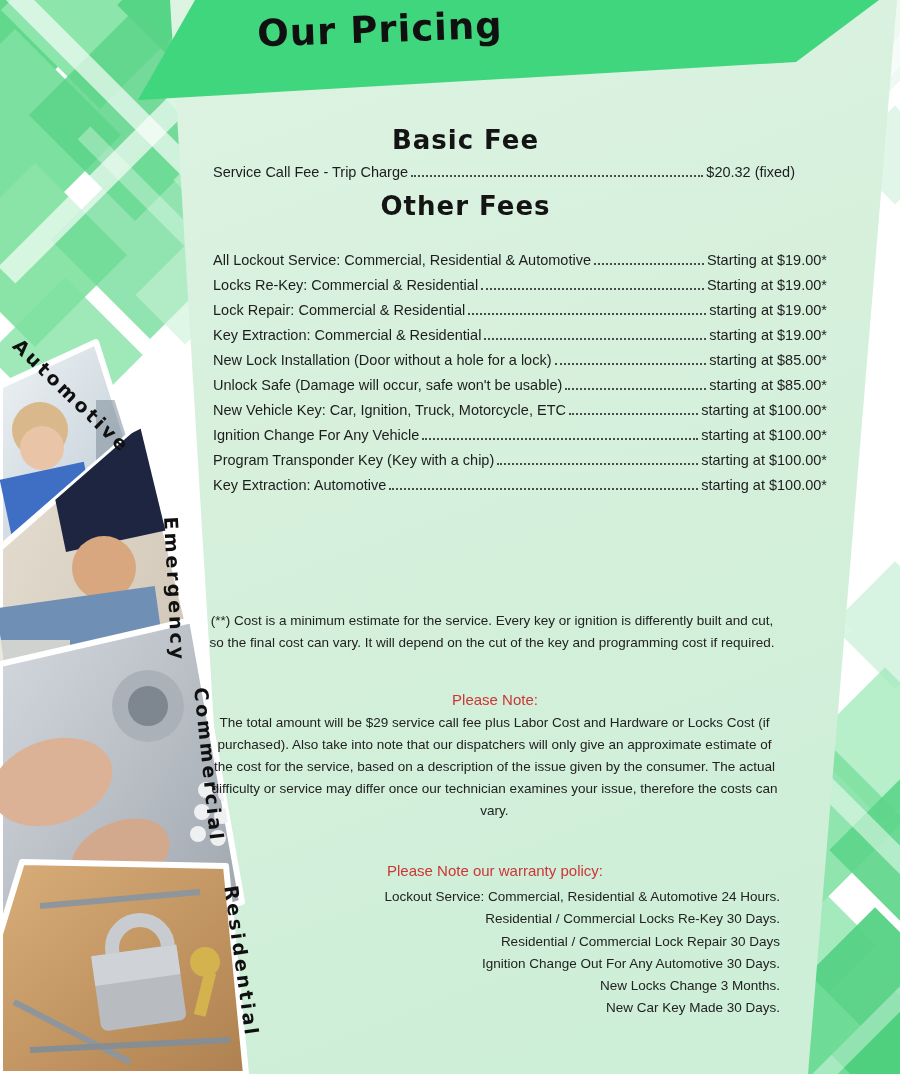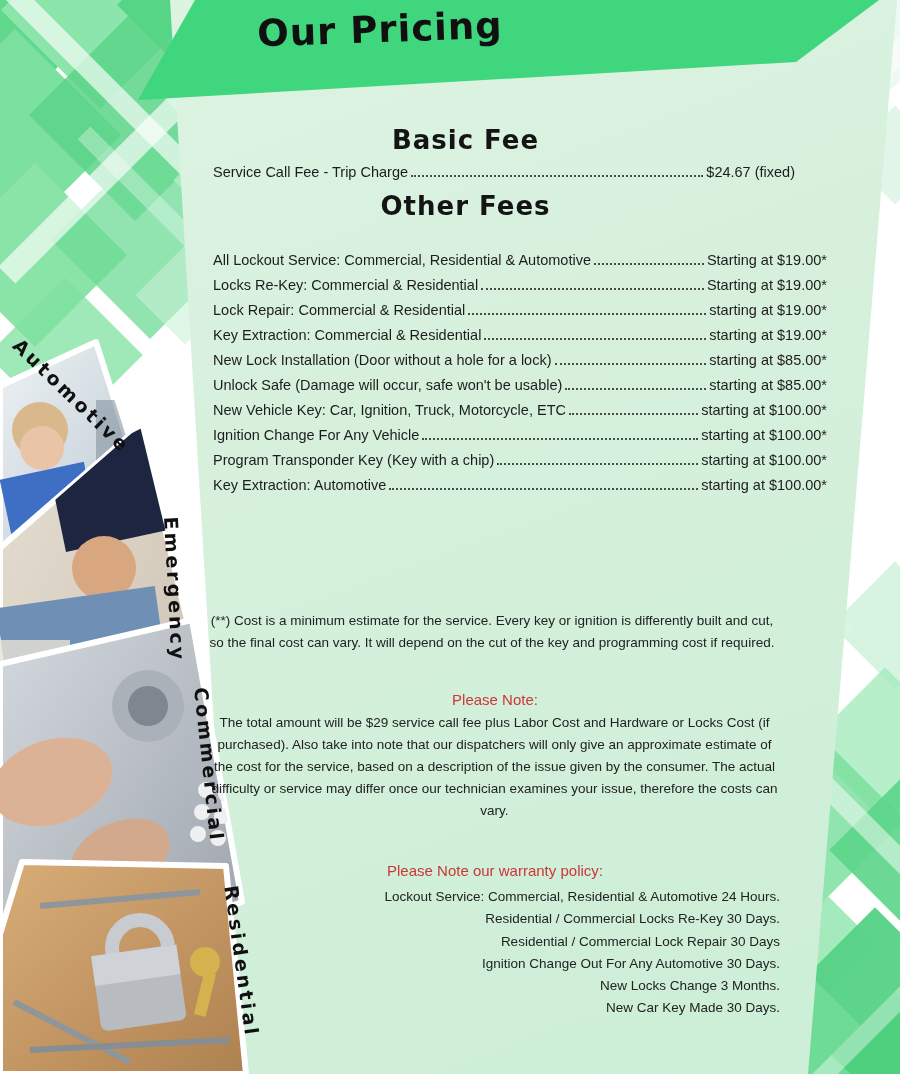--- a/index.html
+++ b/index.html
@@ -163,21 +163,21 @@
   </svg>
 
   <div class="banner"></div>
   <div class="banner-title">Our Pricing</div>
 
   <div class="h2" style="top:106px;margin-top:19px;">Basic Fee</div>
   <div class="rows" id="basic-rows" style="left:213px;top:155px;width:582px;">
       <div class="fee-row">
         <span class="lbl">Service Call Fee - Trip Charge</span>
         <span class="dots"></span>
-        <span class="price">$24.67 (fixed)</span>
+        <span class="price">$20.32 (fixed)</span>
       </div>
     </div>
 
   <div class="h2" style="top:191px;">Other Fees</div>
   <div class="rows" id="fee-rows" style="left:213px;top:243px;width:614px;">
       <div class="fee-row">
         <span class="lbl">All Lockout Service: Commercial, Residential &amp; Automotive</span>
         <span class="dots"></span>
         <span class="price">Starting at $19.00*</span>
       </div>

